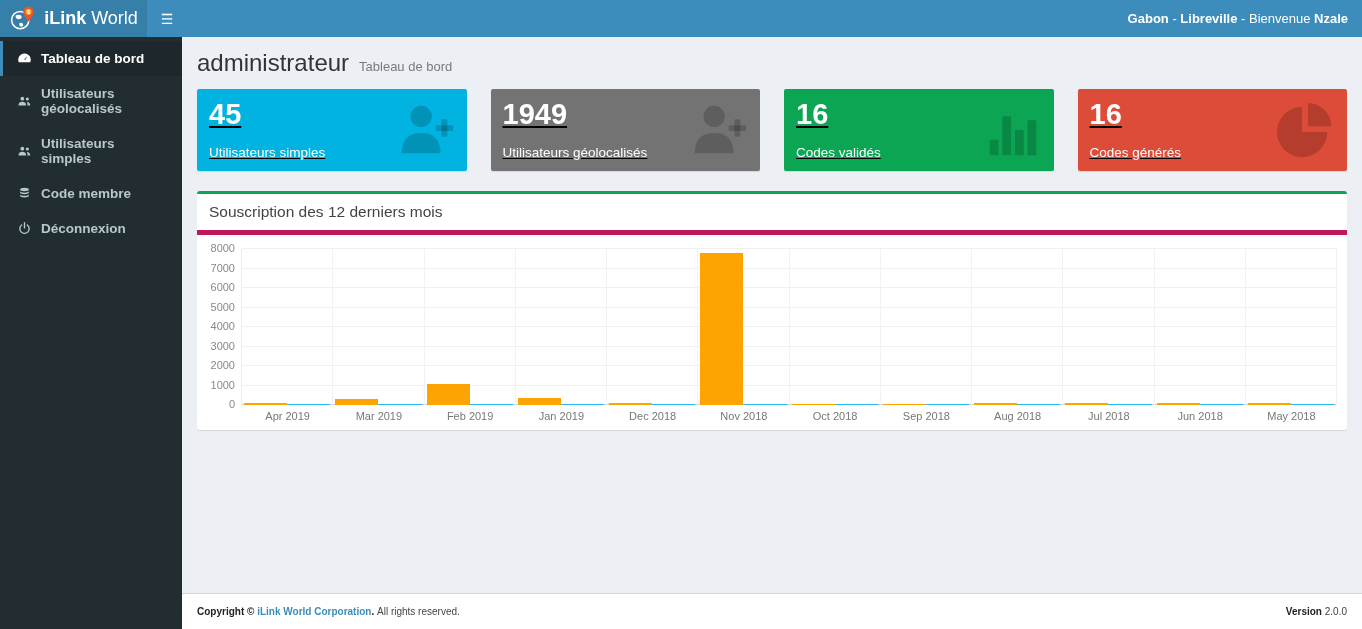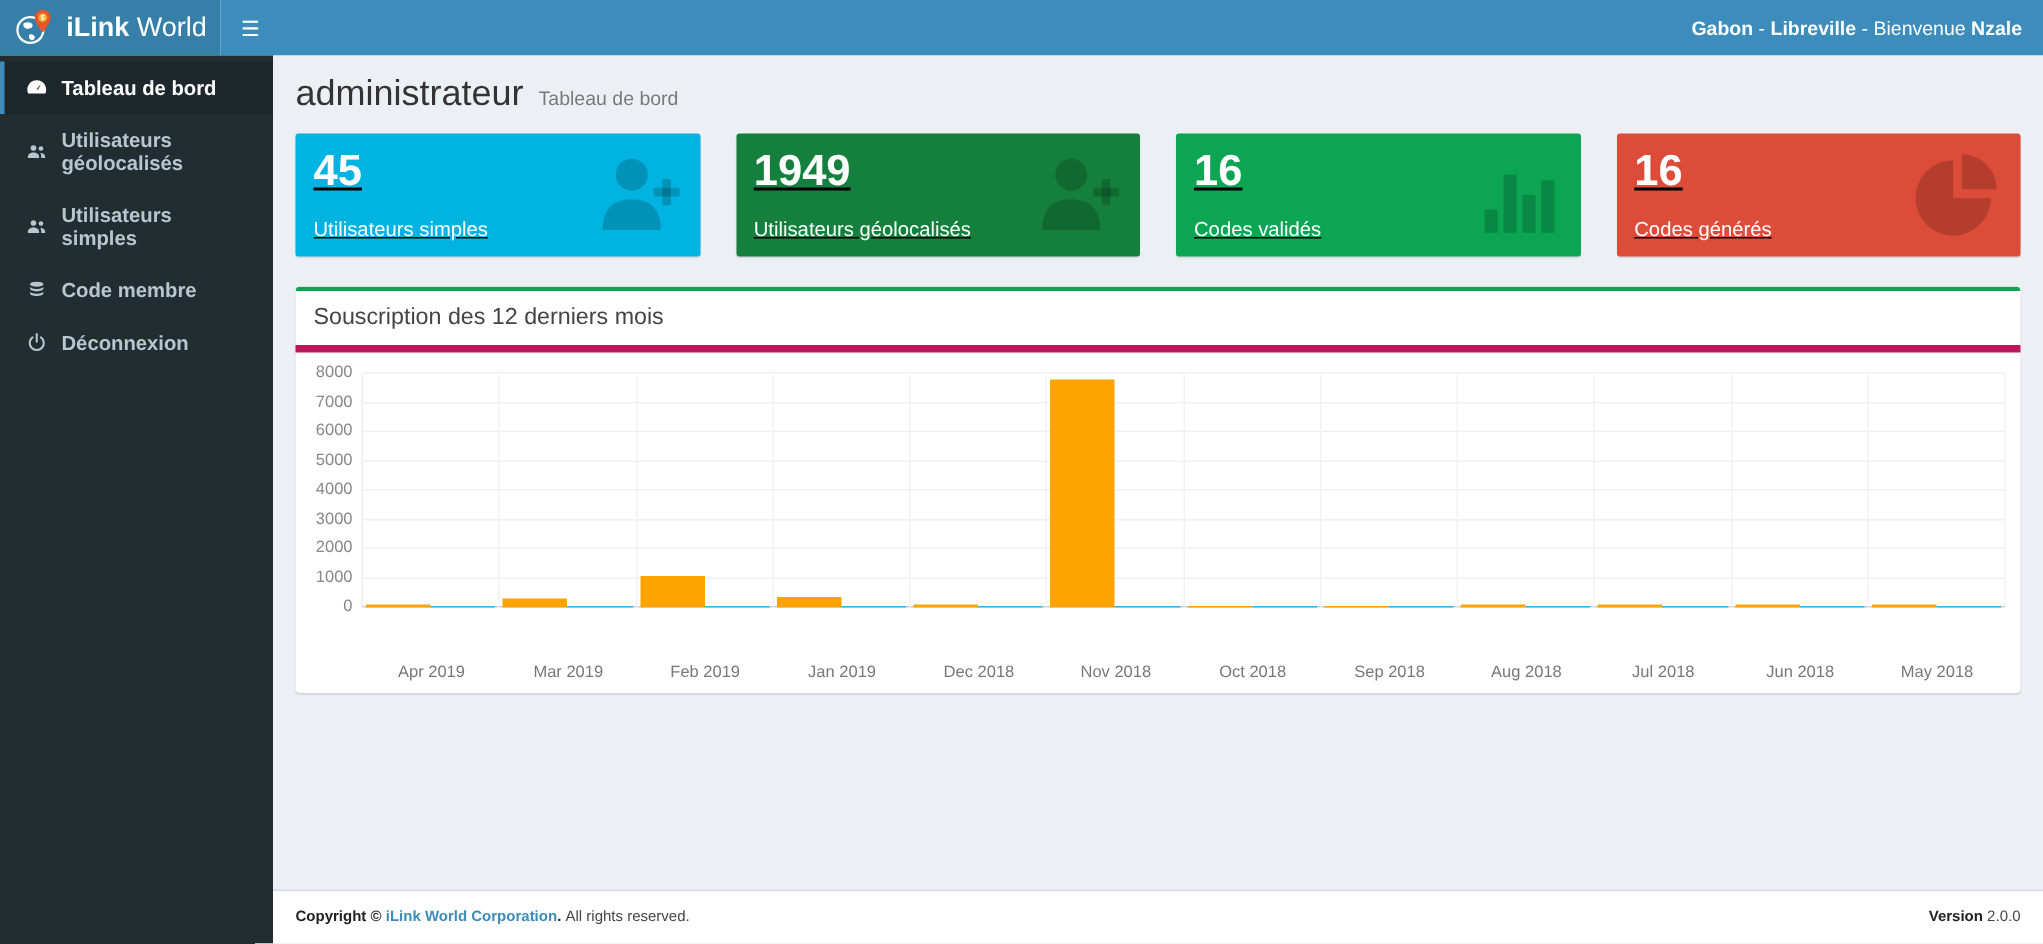--- a/index.html
+++ b/index.html
@@ -44,21 +44,21 @@
   .panel-title { font-size:15.5px; color:#444; }
   .chart-wrap { padding:14px 10px 8px 8px; }
   .chart-row { display:flex; }
   .y-axis { width:36px; flex:0 0 36px; position:relative; height:156px; }
   .ytick { position:absolute; right:6px; font-size:11px; color:#888; }
   .plot { flex:1; position:relative; height:156px; display:flex; align-items:flex-end; border-left:1px solid #eee; }
   .gridline { position:absolute; left:0; right:0; height:1px; background:#f0f0f0; z-index:0; }
   .gridline.zero { background:#ccc; }
   .bar-group { flex:1; display:flex; align-items:flex-end; height:100%; padding:0 2px; border-right:1px solid #f2f2f2; position:relative; z-index:1; }
   .bar { flex:1; }
-  .x-labels { display:flex; margin-left:37px; padding-top:5px;margin-top:32px; }
+  .x-labels { display:flex; margin-left:37px; padding-top:5px; }
   .xlab { flex:1; text-align:center; font-size:11px; color:#777; }
 
   
   .footer { margin-top:auto; background:#fff; border-top:1px solid #d2d6de; padding:12px 15px; display:flex; justify-content:space-between; font-size:10px; color:#444; }
   .footer b { color:#222; }
   .footer a { color:#3c8dbc; font-weight:700; text-decoration:none; cursor:pointer; }
 </style>
 </head>
 <body>
 
@@ -154,21 +154,21 @@
             <div class="lbl">Utilisateurs simples</div>
             <div class="big-icon">
               <svg viewBox="0 0 64 64">
                   <circle cx="27" cy="18" r="11"></circle>
                   <path d="M7 56q0-21 20-21t20 21z"></path>
                   <rect x="42" y="27" width="18" height="6" rx="1"></rect>
                   <rect x="48" y="21" width="6" height="18" rx="1"></rect>
                 </svg>
             </div>
           </div>
-          <div class="small-box" style="background: #15803d;">
+          <div class="small-box" style="background: #737373;">
             <div class="num">1949</div>
             <div class="lbl">Utilisateurs géolocalisés</div>
             <div class="big-icon">
               <svg viewBox="0 0 64 64">
                   <circle cx="27" cy="18" r="11"></circle>
                   <path d="M7 56q0-21 20-21t20 21z"></path>
                   <rect x="42" y="27" width="18" height="6" rx="1"></rect>
                   <rect x="48" y="21" width="6" height="18" rx="1"></rect>
                 </svg>
             </div>

